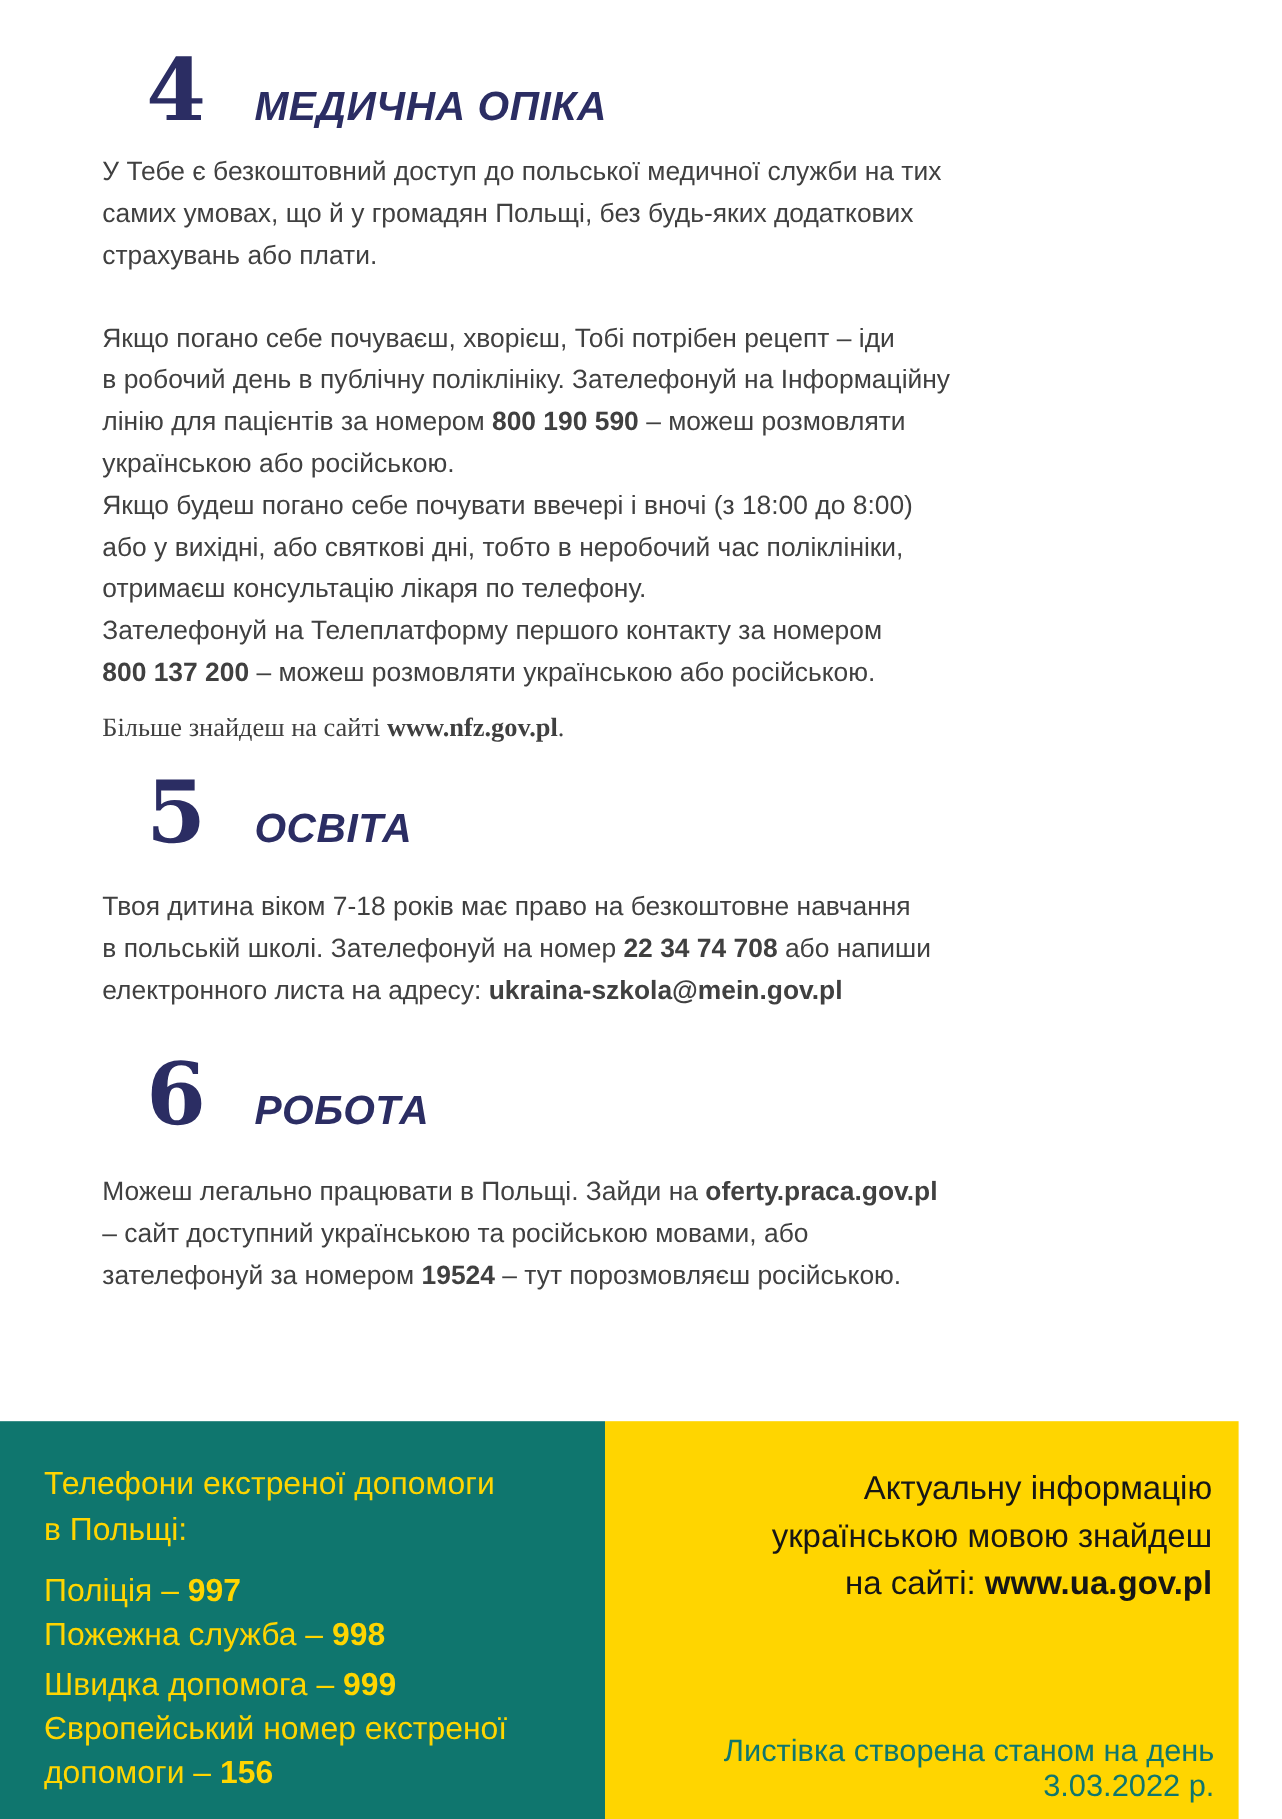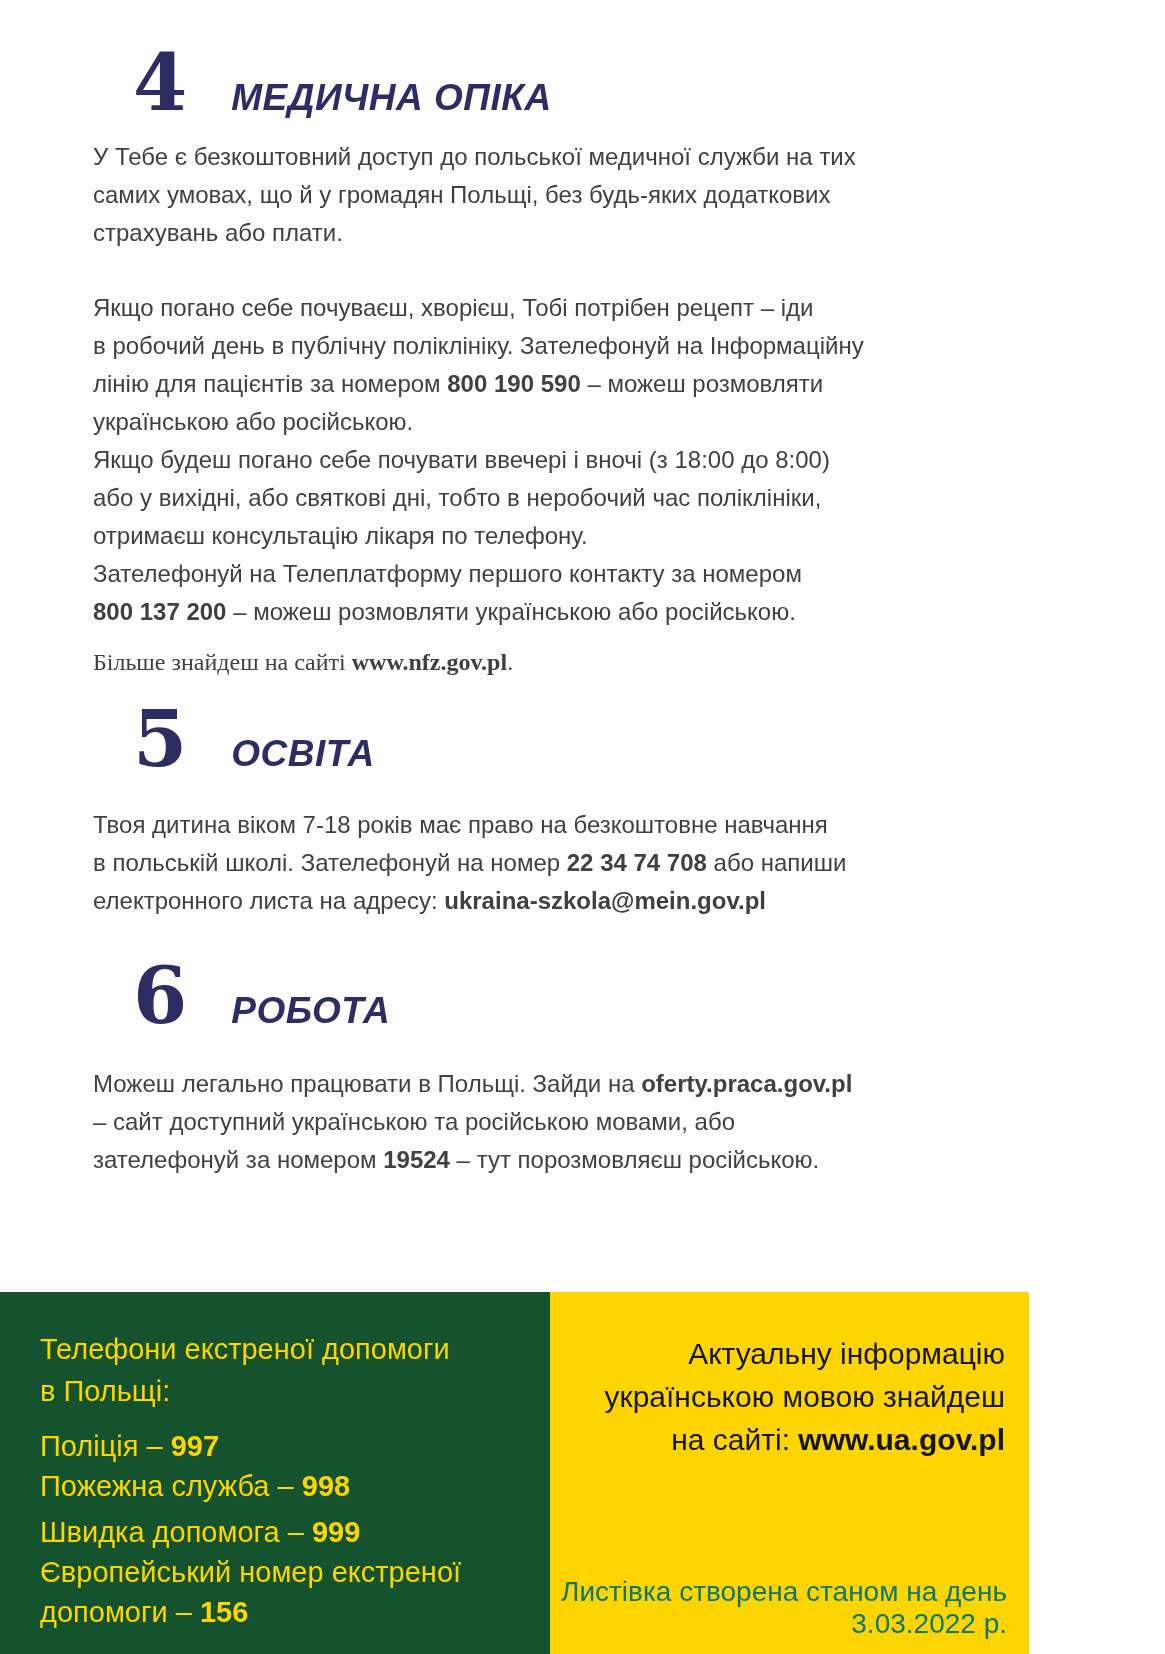--- a/index.html
+++ b/index.html
@@ -59,40 +59,40 @@
   .footer {
     position: absolute;
     left: 0; bottom: 0;
     width: 1165px;
     height: 362px;
     display: flex;
   }
   .emergency-panel {
     width: 550px;
     height: 100%;
-    background: #14532d;
+    background: #0f766e;
     box-sizing: border-box;
     padding: 36px 20px 0 40px;
     color: #ffd500;
   }
   .emergency-heading {
     font-size: 29px;
     line-height: 42px;
     white-space: pre-line;
   }
   .emergency-list { margin-top: 14px; }
   .emergency-item {
     font-size: 29px;
     line-height: 40px;
     white-space: pre-line;
   }
   .emergency-item.gap { margin-top: 6px; }
   .emergency-item b { font-weight: 700; }
   .info-panel {
-    width: 479px;
+    width: 576px;
     height: 100%;
     background: #ffd500;
     box-sizing: border-box;
     position: relative;
     padding: 40px 24px 0 24px;
     text-align: right;
   }
   .info-text {
     font-size: 30px;
     line-height: 43px;

